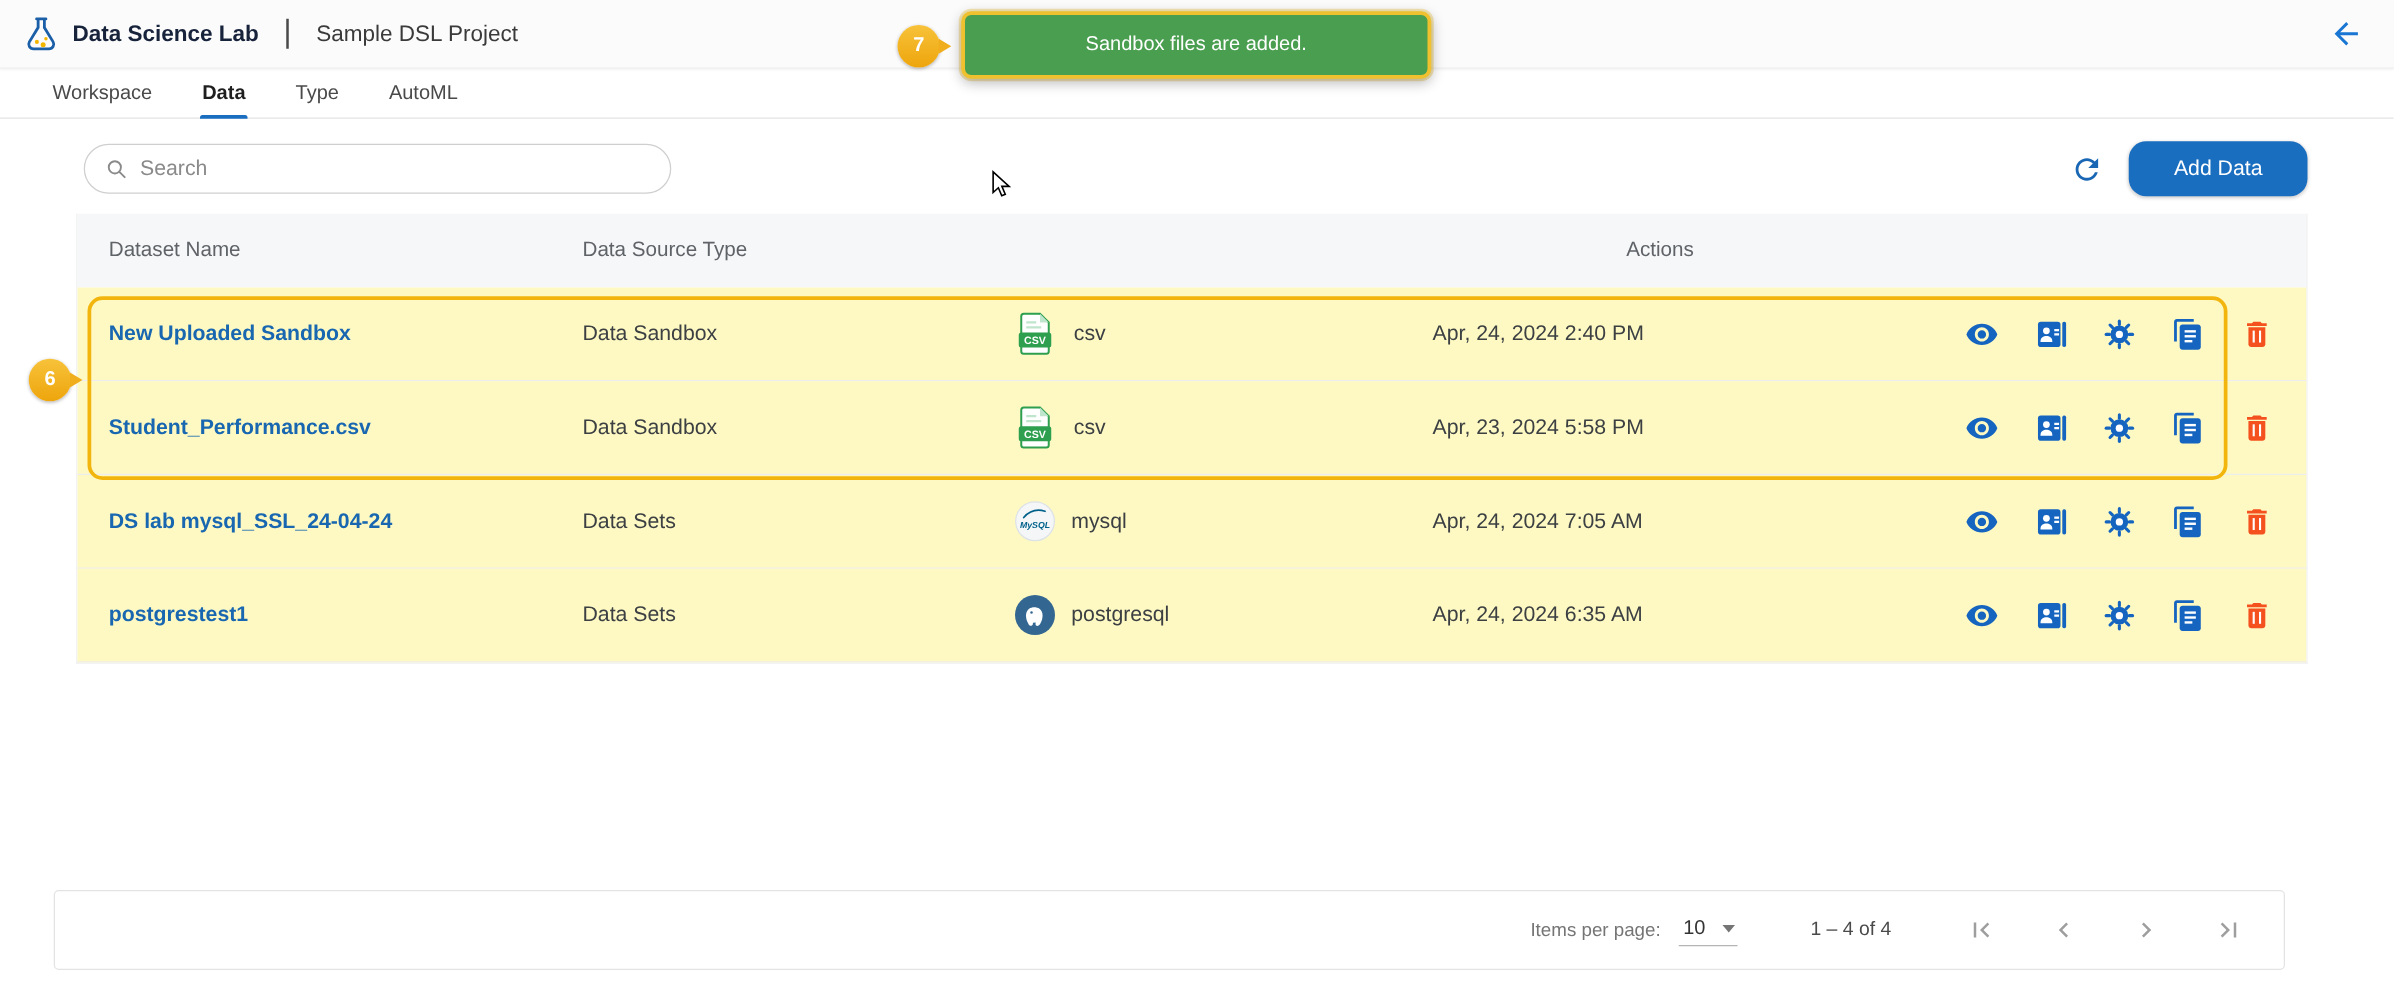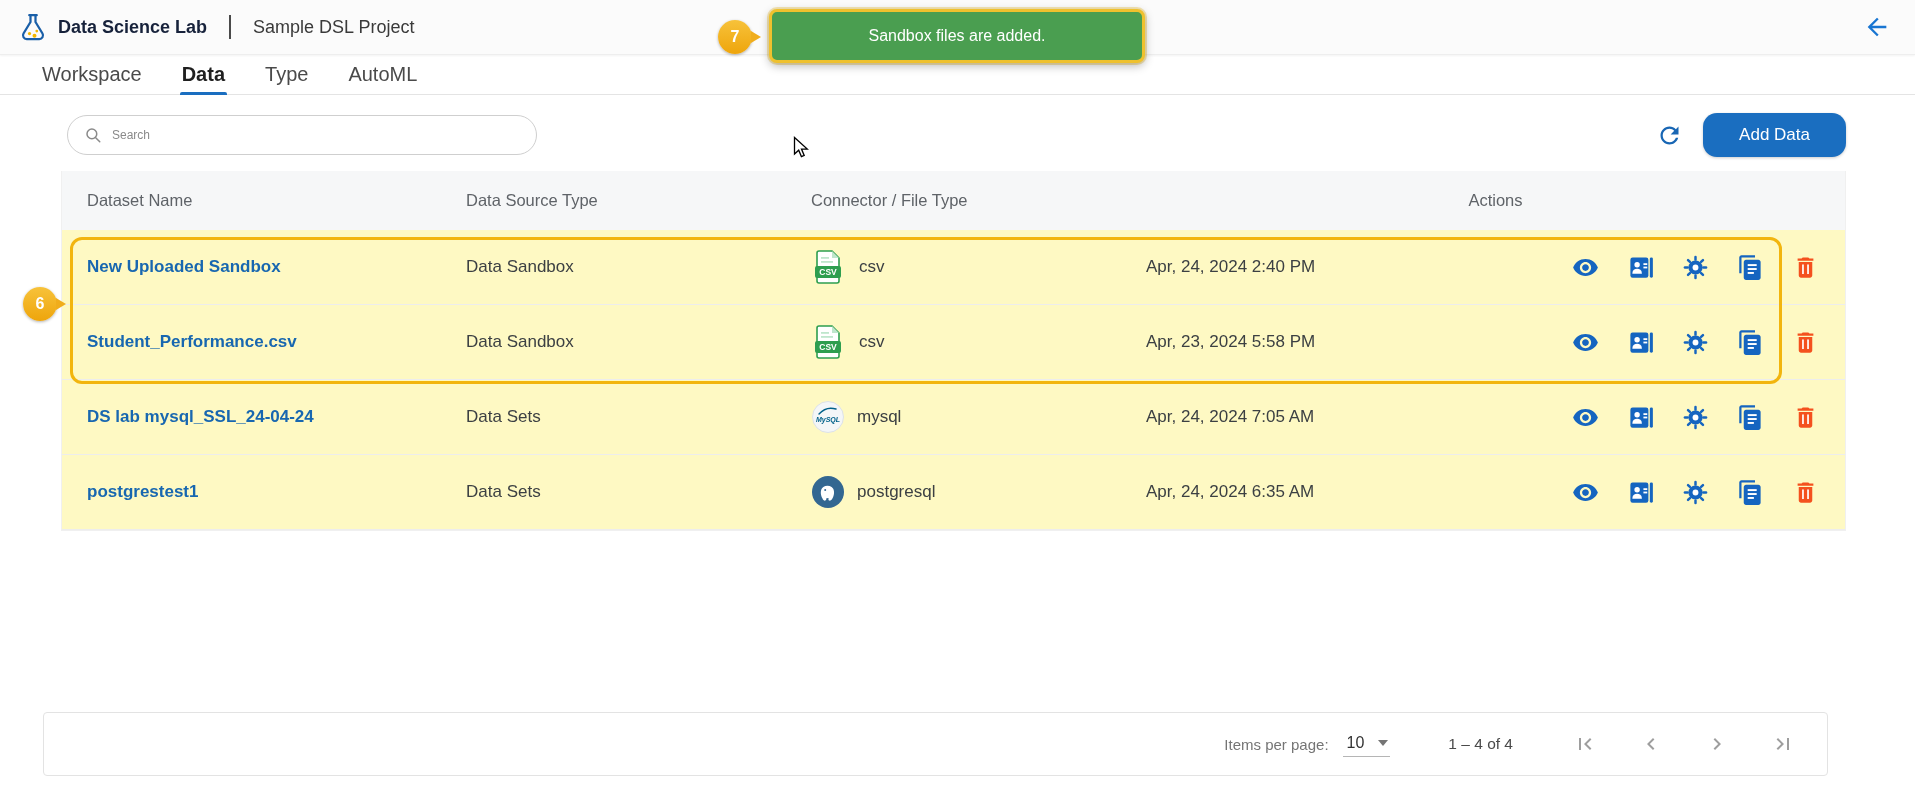--- a/index.html
+++ b/index.html
@@ -33,42 +33,42 @@
   
   .tabs {
     height: 40px;
     display: flex;
     align-items: stretch;
     gap: 36px;
     padding: 0 0 0 40px;
     background: #ffffff;
     border-bottom: 1px solid #e4e4e4;
   }
-  .tab { display: flex; align-items: center; font-size: 20px; color: #4a4a4a; position: relative; cursor: pointer; padding: 0 2px; }
+  .tab { display: flex; align-items: center; font-size: 16px; color: #4a4a4a; position: relative; cursor: pointer; padding: 0 2px; }
   .tab.active { color: #1f1f1f; font-weight: bold; }
   .tab.active::after {
     content: ""; position: absolute; left: 0; right: 0; bottom: -1px; height: 3px;
     background: #1a6ec0; border-radius: 2px 2px 0 0;
   }
 
   
   .toolbar {
     margin: 18px 69px 0 67px;
     height: 44px;
     display: flex;
     align-items: center;
   }
   .search-box {
     width: 470px; height: 40px;
     border: 1px solid #cfcfcf; border-radius: 20px;
     display: flex; align-items: center; gap: 10px;
     padding: 0 16px; background: #fff;
   }
   .search-box input {
-    border: none; outline: none; flex: 1; font-size: 12px;
+    border: none; outline: none; flex: 1; font-size: 17px;
     font-family: "Liberation Sans", sans-serif; background: transparent; color: #333;
   }
   .search-box input::placeholder { color: #8a8a8a; }
   .toolbar-spacer { flex: 1; }
   .refresh-btn { background: none; border: none; cursor: pointer; margin-right: 20px; display: flex; align-items: center; }
   .add-data-btn {
     height: 44px; padding: 0 36px;
     background: #1a6ec0; color: #fff;
     font-size: 17px; font-weight: 500; font-family: "Liberation Sans", sans-serif;
     border: none; border-radius: 14px; cursor: pointer;
@@ -192,21 +192,20 @@
       <path d="M17.65 6.35C16.2 4.9 14.21 4 12 4c-4.42 0-7.99 3.58-7.99 8s3.57 8 7.99 8c3.73 0 6.84-2.55 7.73-6h-2.08c-.82 2.33-3.04 4-5.65 4-3.31 0-6-2.69-6-6s2.69-6 6-6c1.66 0 3.14.69 4.22 1.78L13 11h7V4l-2.35 2.35z"></path>
     </svg>
   </button>
   <button class="add-data-btn">Add Data</button>
 </div>
 
 <div class="table-card">
   <div class="thead">
       <div class="col-name">Dataset Name</div>
       <div class="col-source">Data Source Type</div>
-      <div class="col-connector">Connector / File Type</div>
       <div class="col-actions">Actions</div>
     </div>
   <div class="tbody">
       <div class="trow">
     <div class="col-name">
       <a class="dataset-link">New Uploaded Sandbox</a>
     </div>
     <div class="col-source">Data Sandbox</div>
     <div class="col-connector">
       <svg width="36" height="38" viewBox="0 0 36 38">

